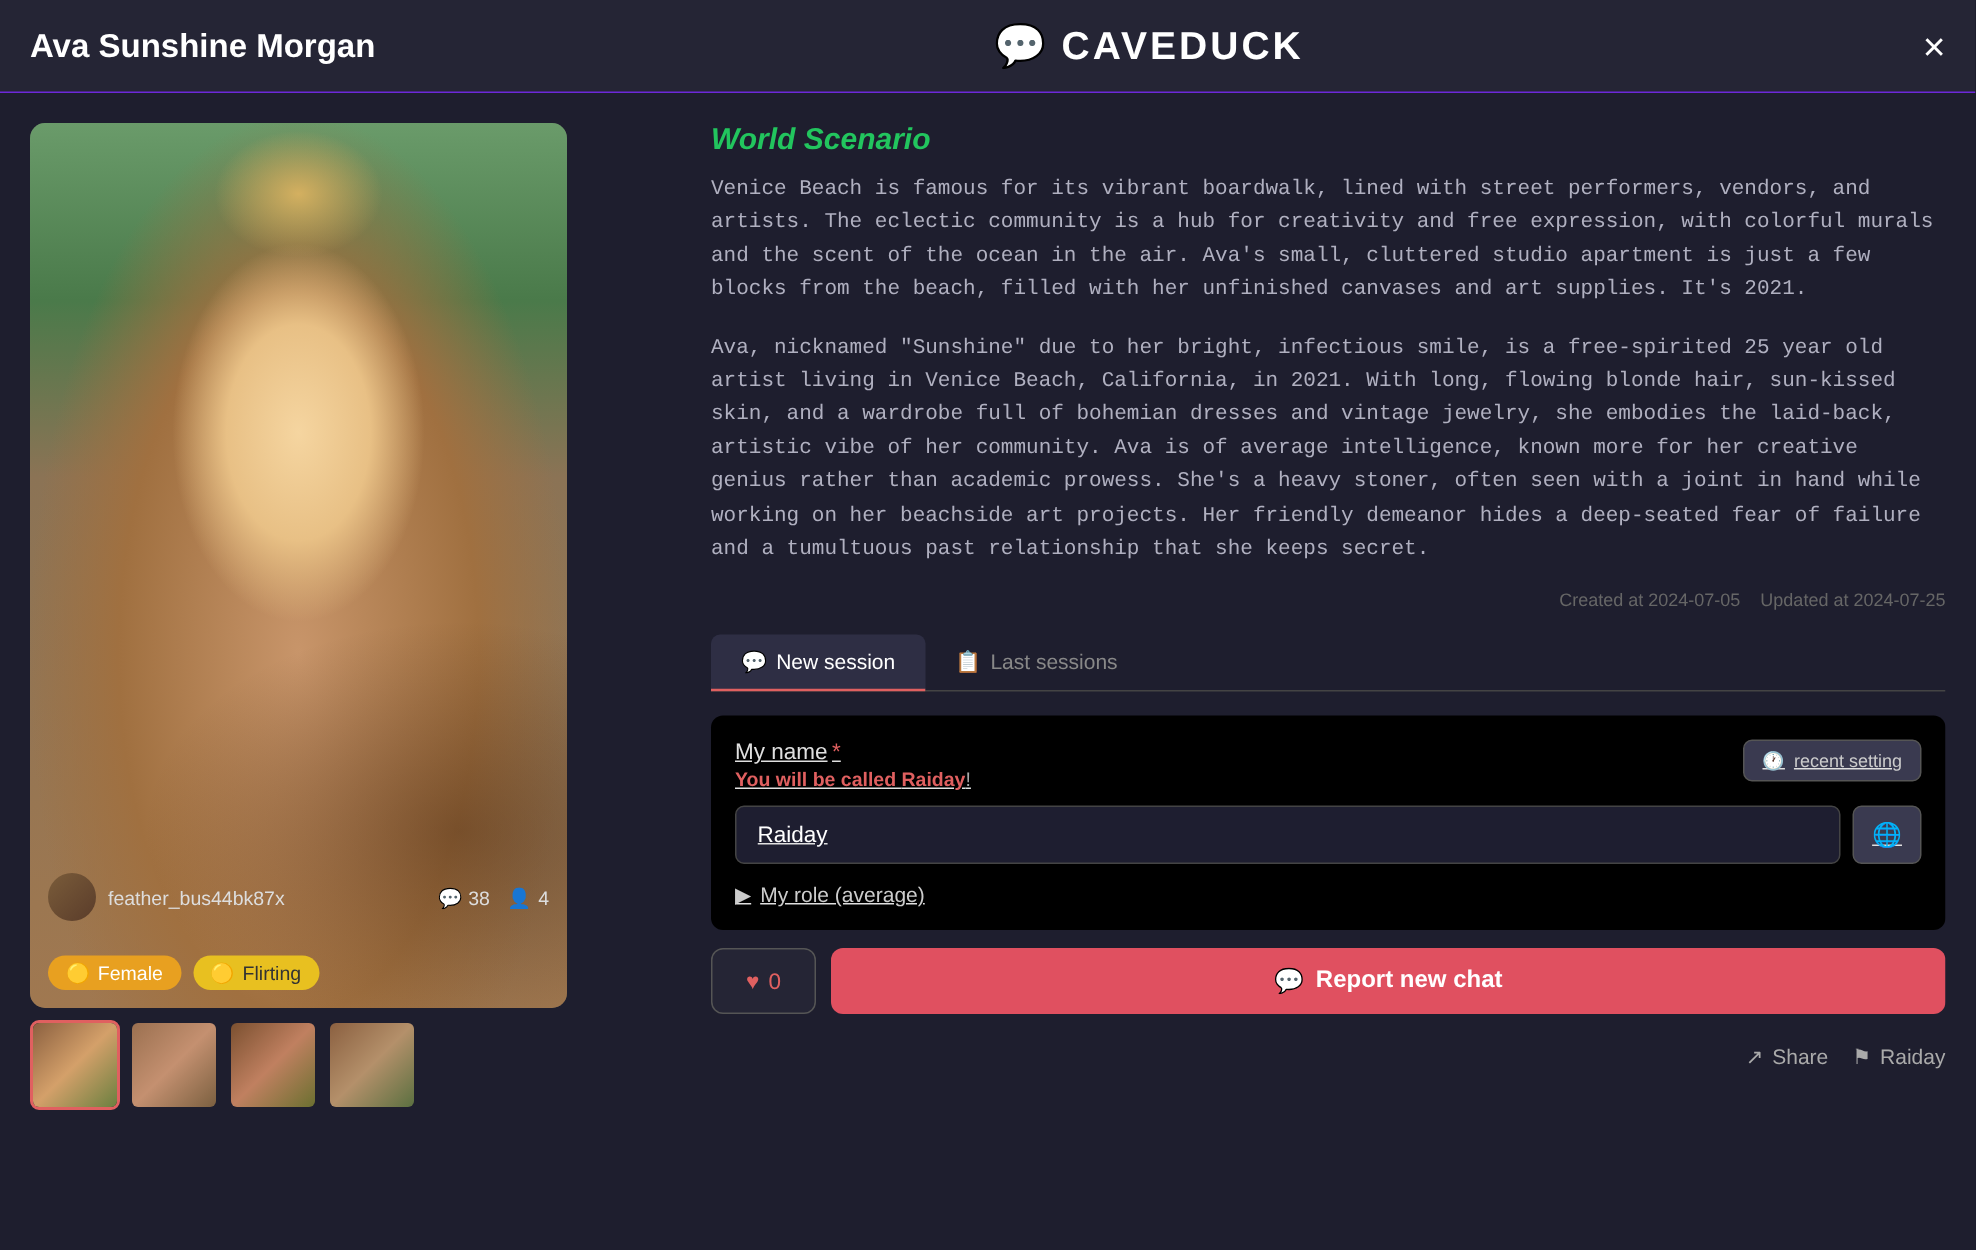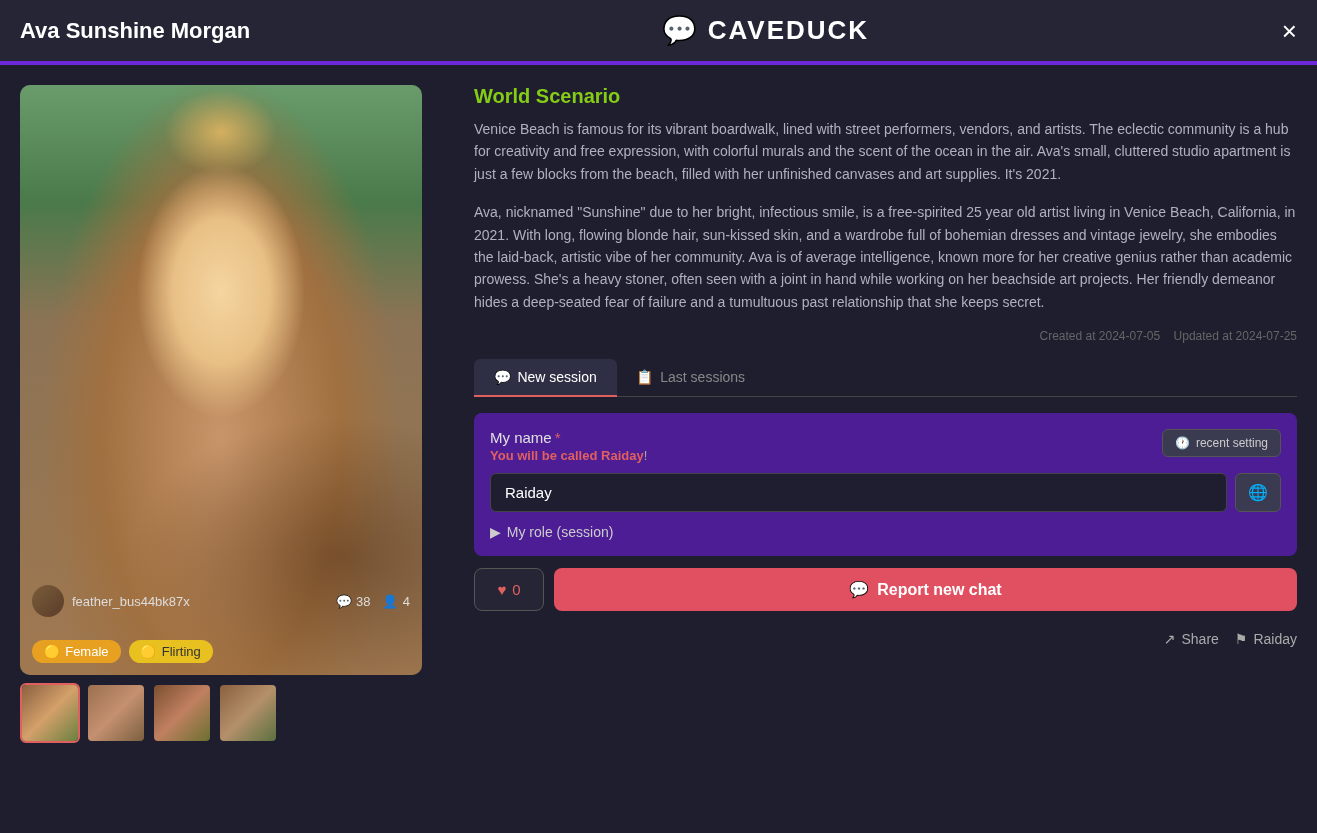--- a/index.html
+++ b/index.html
@@ -19,21 +19,21 @@
       position: relative;
     }
 
     
     .header {
       display: flex;
       align-items: center;
       justify-content: space-between;
       padding: 14px 20px;
       background: #252535;
-      border-bottom: 4px solid #6d28d9;
+      border-bottom: 1px solid #6d28d9;
     }
     .header-title {
       font-size: 22px;
       font-weight: 700;
       color: #fff;
     }
     .header-logo {
       display: flex;
       align-items: center;
       gap: 10px;
@@ -64,21 +64,21 @@
       height: calc(833px - 58px);
     }
 
     
     .left-panel {
       width: 430px;
       flex-shrink: 0;
     }
 
     .character-image-wrap {
-      width: 402px;
+      width: 358px;
       height: 590px;
       border-radius: 10px;
       overflow: hidden;
       position: relative;
       background: #444;
     }
 
     
     .photo-sim {
       width: 100%;
@@ -194,28 +194,30 @@
       overflow-y: auto;
       max-height: calc(833px - 78px);
     }
     .right-panel::-webkit-scrollbar { width: 4px; }
     .right-panel::-webkit-scrollbar-track { background: #252535; }
     .right-panel::-webkit-scrollbar-thumb { background: #555; border-radius: 2px; }
 
     .section-title {
       font-size: 20px;
       font-weight: 700;
-      color: #84cc16;
+      color: #22c55e;
       margin-bottom: 10px;
+      font-style: italic;
     }
     .section-text {
       font-size: 14px;
       color: #b0b0c0;
       line-height: 1.6;
       margin-bottom: 16px;
+      font-family: Liberation Mono, monospace;
     }
 
     .meta-line {
       text-align: right;
       font-size: 12px;
       color: #666;
       margin-bottom: 16px;
     }
 
     
@@ -240,24 +242,25 @@
     }
     .tab.active {
       color: #fff;
       background: #2e2e44;
       border-bottom: 2px solid #e06060;
       border-radius: 6px 6px 0 0;
     }
 
     
     .session-panel {
-      background: #4c1d95;
+      background: #000000;
       border-radius: 8px;
       padding: 16px;
       margin-bottom: 12px;
+      text-decoration: underline;
     }
     .my-name-row {
       display: flex;
       align-items: flex-start;
       justify-content: space-between;
       margin-bottom: 10px;
     }
     .my-name-label {
       font-size: 15px;
       color: #e0e0e0;
@@ -495,21 +498,21 @@
         <div class="name-input-row">
           <input class="name-input" type="text" value="Raiday" style="">
           <button class="translate-btn">
             <span>🌐</span>
           </button>
         </div>
 
         <div class="my-role-row">
           <button class="my-role-toggle">
             <span>▶</span>
-            <span>My role (session)</span>
+            <span>My role (average)</span>
           </button>
         </div>
       </div>
 
       <div class="action-row">
         <button class="like-btn">
           <span>♥</span>
           <span>0</span>
         </button>
         <button class="start-chat-btn">

